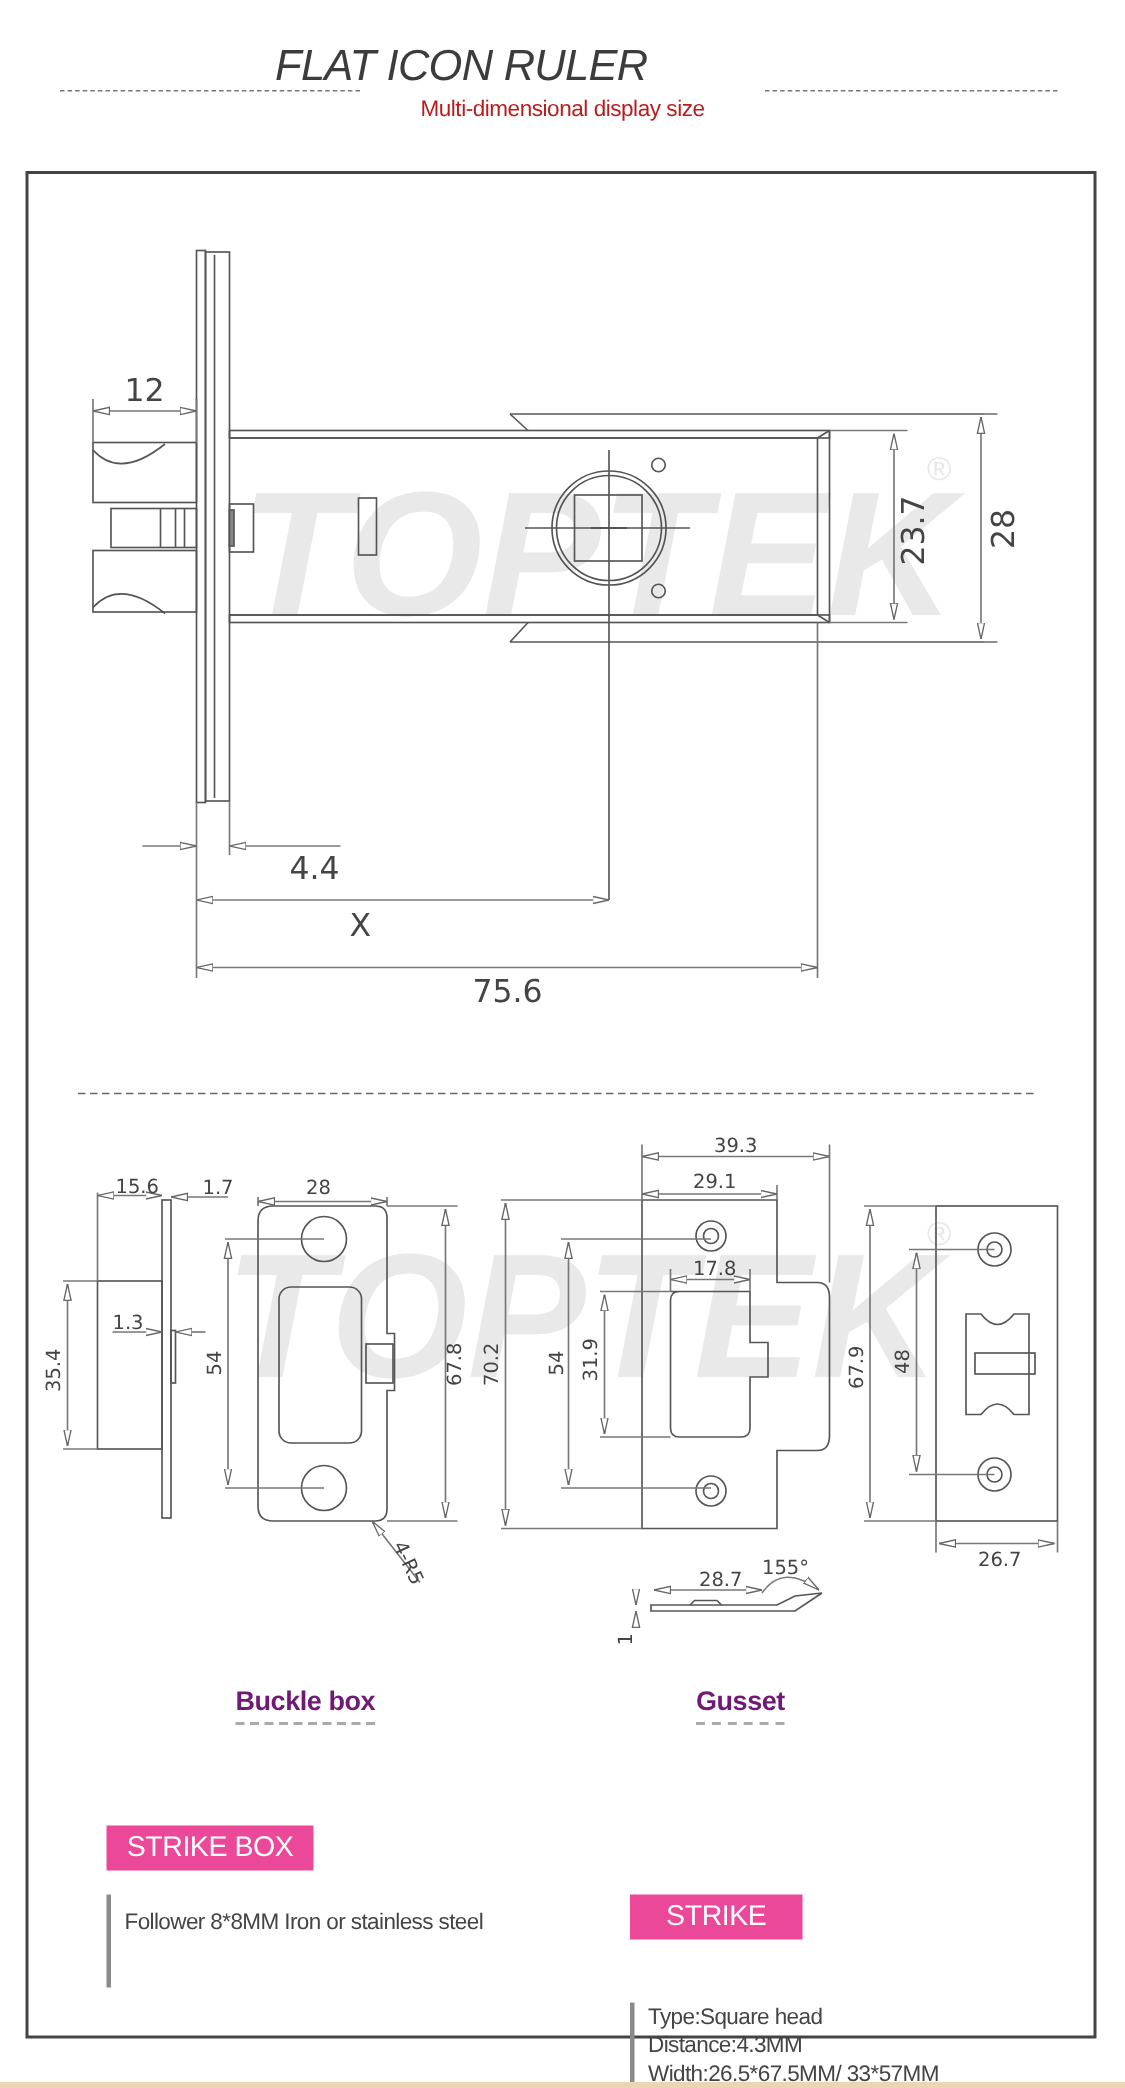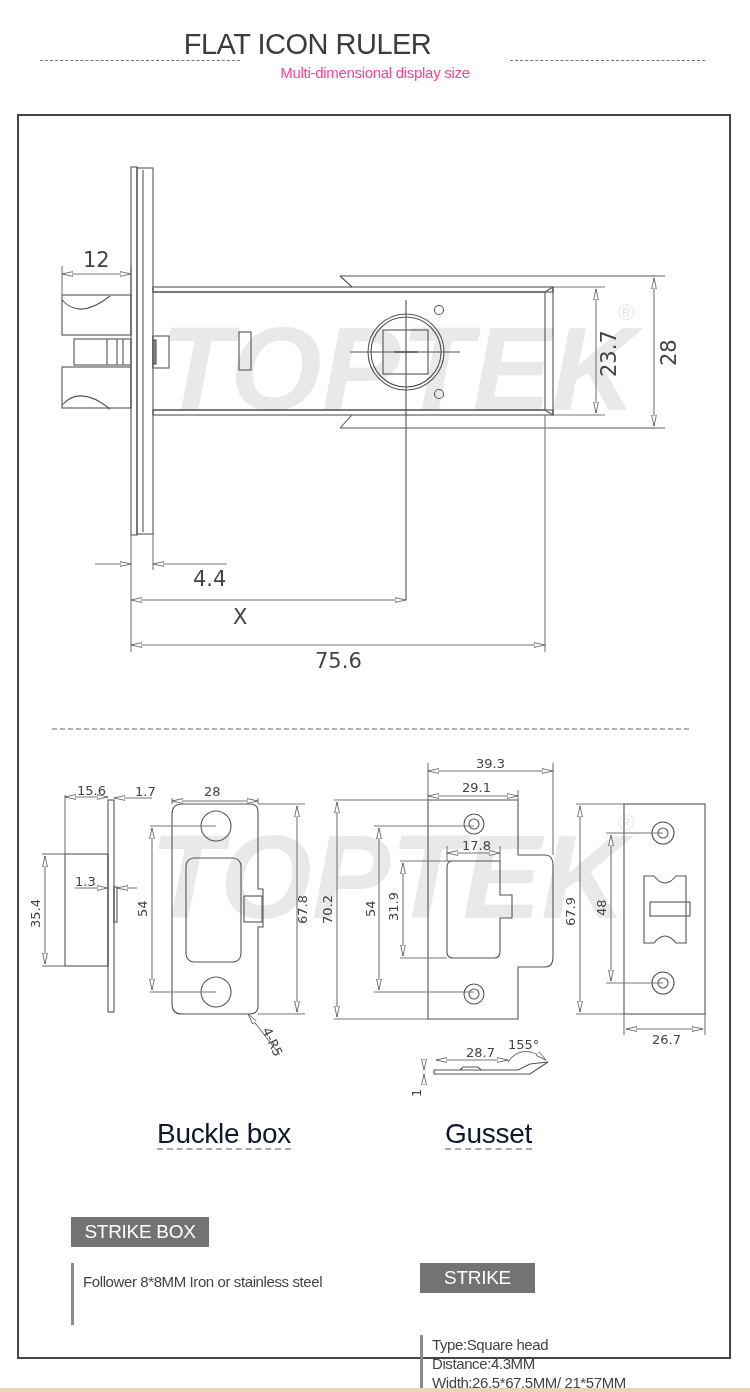--- a/index.html
+++ b/index.html
@@ -1,31 +1,31 @@
 <!DOCTYPE html>
 <html><head>
 <meta charset="utf-8">
 <style>
   html, body { margin: 0; padding: 0; background: #ffffff; }
   body { width: 750px; height: 1392px; position: relative; overflow: hidden;
          font-family: "Liberation Sans", "DejaVu Sans", sans-serif; color: #333; }
   .header { position: absolute; left: 0; top: 0; width: 750px; height: 110px; }
   .title { position: absolute; left: 0; width: 615px; top: 28px; text-align: center;
-           font-size: 29px; letter-spacing: -0.5px; color: #3c3c3c; font-weight: 400; }
+           font-size: 29px; letter-spacing: -0.5px; color: #3c3c3c; font-weight: 400; font-style: italic; }
   .subtitle { position: absolute; left: 0; width: 750px; top: 64px; text-align: center;
-              font-size: 15px; color: #ec4899; letter-spacing: -0.3px; }
+              font-size: 15px; color: #b91c1c; letter-spacing: -0.3px; }
   .hdr-dash { position: absolute; top: 60px; height: 0; border-top: 1px dashed #777; }
   .hdr-dash.left { left: 40px; width: 200px; }
   .hdr-dash.right { left: 510px; width: 195px; }
   .frame { position: absolute; left: 17px; top: 114px; width: 714px; height: 1245px;
            border: 2px solid #444; box-sizing: border-box; }
   svg.drawing { position: absolute; left: 0; top: 0; }
-  .caption { position: absolute; font-size: 28px; color: #0f172a; letter-spacing: -0.3px;
-             border-bottom: 2px dashed #aaa; padding-bottom: 2px; line-height: 24px; }
-  .badge { position: absolute; height: 30px; background: #737373; color: #fff;
+  .caption { position: absolute; font-size: 18px; color: #701a75; letter-spacing: -0.3px;
+             border-bottom: 2px dashed #aaa; padding-bottom: 2px; line-height: 24px; font-weight: bold; }
+  .badge { position: absolute; height: 30px; background: #ec4899; color: #fff;
            font-size: 19px; line-height: 30px; text-align: center; letter-spacing: -0.3px; }
   .spec { position: absolute; border-left: 3px solid #8a8a8a; padding-left: 9px;
           font-size: 15px; line-height: 19px; color: #444; letter-spacing: -0.4px; }
   .spec div { white-space: nowrap; }
   .bottom-bar { position: absolute; left: 0; top: 1388px; width: 750px; height: 4px; background: #e8d6b4; }
   .dim { font-family: "DejaVu Sans", sans-serif; fill: #444; }
   .wm { font-family: "Liberation Sans", sans-serif; font-weight: 700; font-style: italic; fill: #e9e9e9; }
 </style>
 </head>
 <body>
@@ -232,27 +232,27 @@
     <text class="dim" x="508" y="1049" font-size="13">155°</text>
     <text class="dim" transform="translate(421,1097) rotate(-90)" font-size="13">1</text>
 
     <text class="dim" transform="translate(575,926) rotate(-90)" font-size="13">67.9</text>
     <text class="dim" transform="translate(606,916) rotate(-90)" font-size="13">48</text>
     <text class="dim" x="652" y="1044" font-size="13">26.7</text>
   </g>
 </svg>
 
 <div class="caption" style="left:157px; top:1122px;">Buckle box</div>
-<div class="caption" style="left:445px; top:1122px;">Gusset</div>
+<div class="caption" style="left:464px; top:1122px;">Gusset</div>
 
 <div class="badge" style="left:71px; top:1217px; width:138px;">STRIKE BOX</div>
 <div class="spec" style="left:71px; top:1263px; height:62px;">
   <div style="padding-top:9px;text-align:center;">Follower 8*8MM Iron or stainless steel</div>
 </div>
 
 <div class="badge" style="left:420px; top:1263px; width:115px;">STRIKE</div>
 <div class="spec" style="left:420px; top:1335px; height:63px;">
   <div>Type:Square head</div>
   <div>Distance:4.3MM</div>
-  <div>Width:26.5*67.5MM/ 21*57MM</div>
+  <div>Width:26.5*67.5MM/ 33*57MM</div>
 </div>
 
 <div class="bottom-bar"></div>
 
 </body></html>

